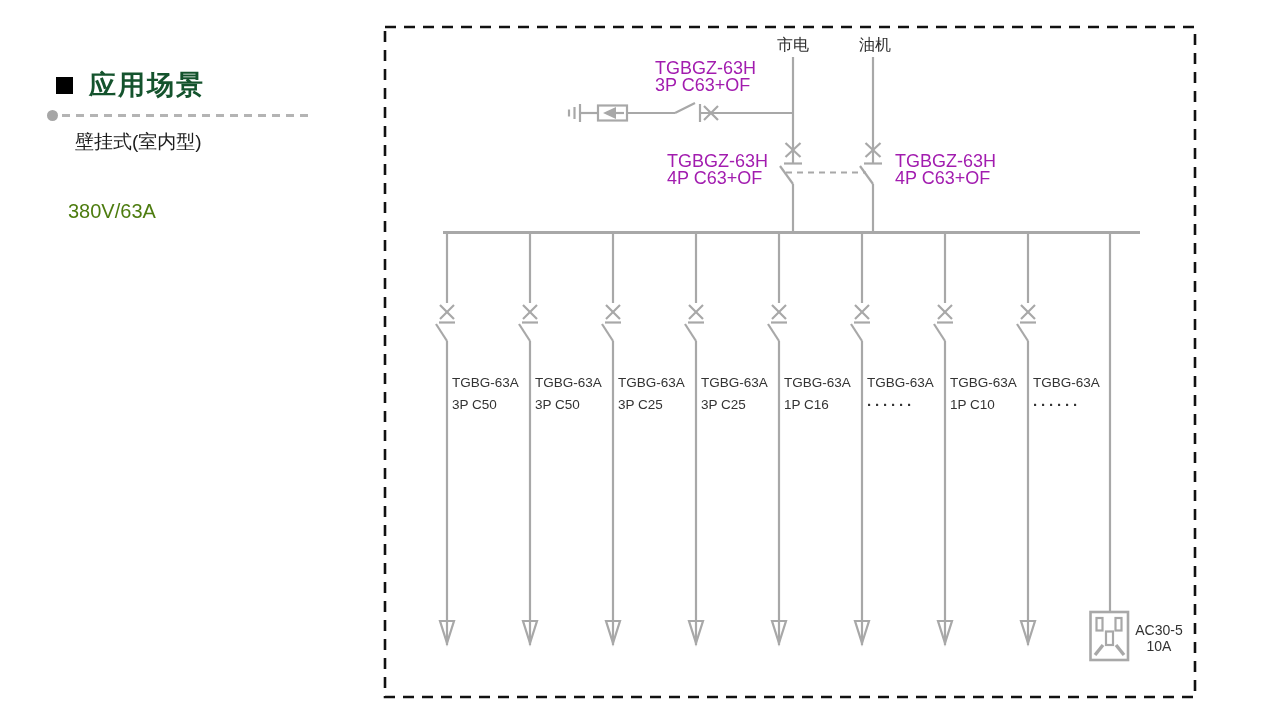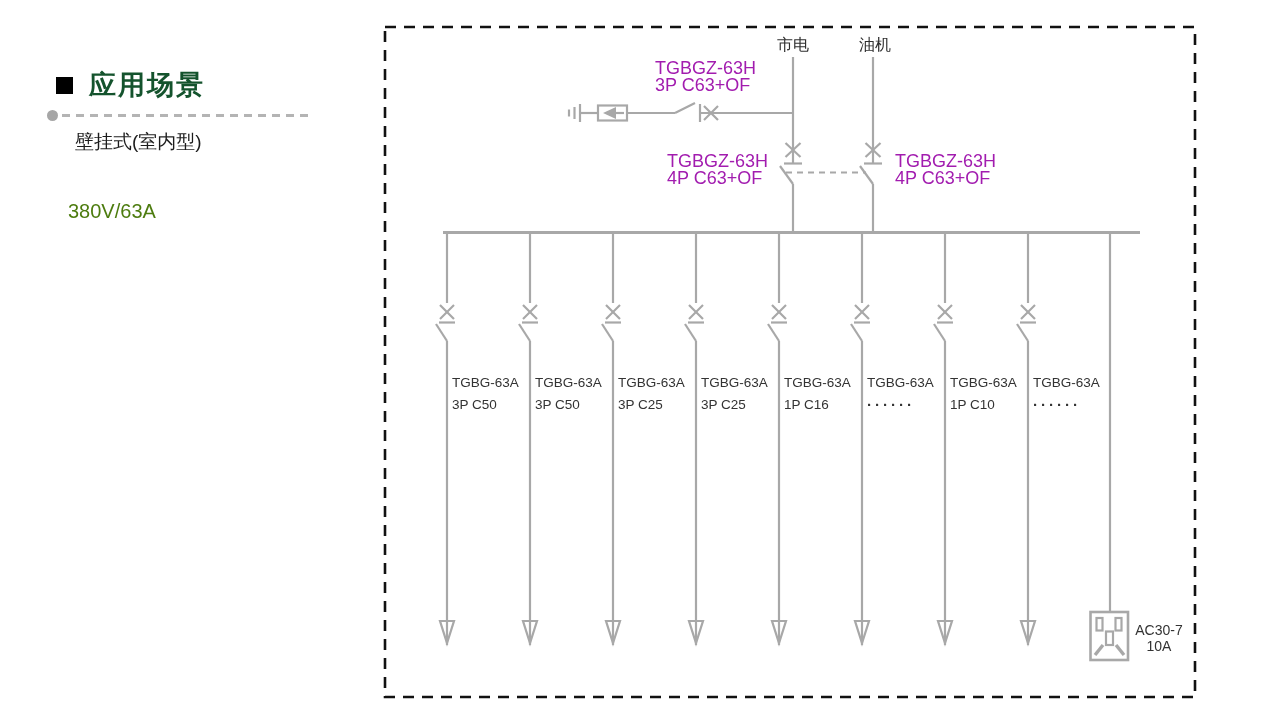--- a/index.html
+++ b/index.html
@@ -176,17 +176,17 @@
   <div class="branch-label" style="left:950px">
     <div>TGBG-63A</div>
     <div>1P C10</div>
   </div>
   <div class="branch-label" style="left:1033px">
     <div>TGBG-63A</div>
     <div class="dots">······</div>
   </div>
 
   <div class="socket-label">
-    <div>AC30-7</div>
+    <div>AC30-5</div>
     <div>10A</div>
   </div>
 
 </div>
 
 </body></html>

